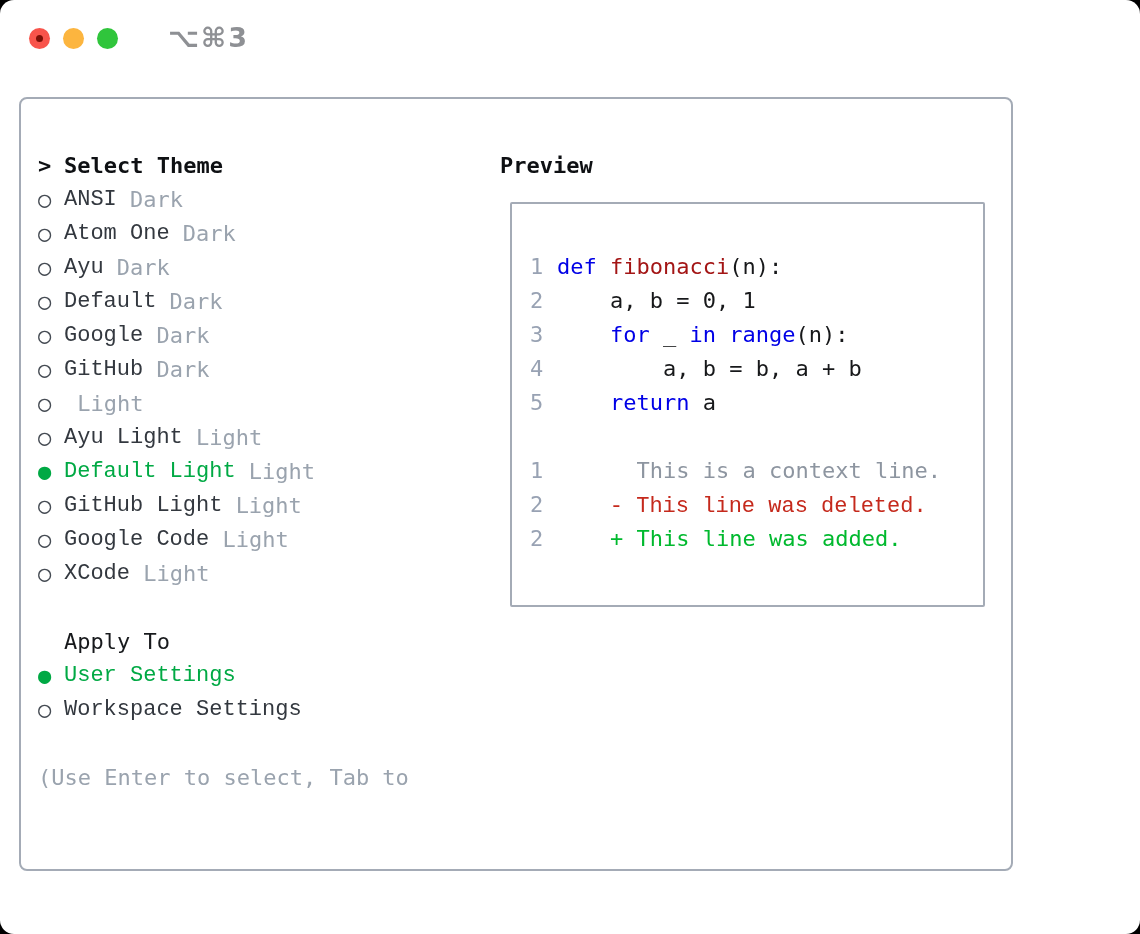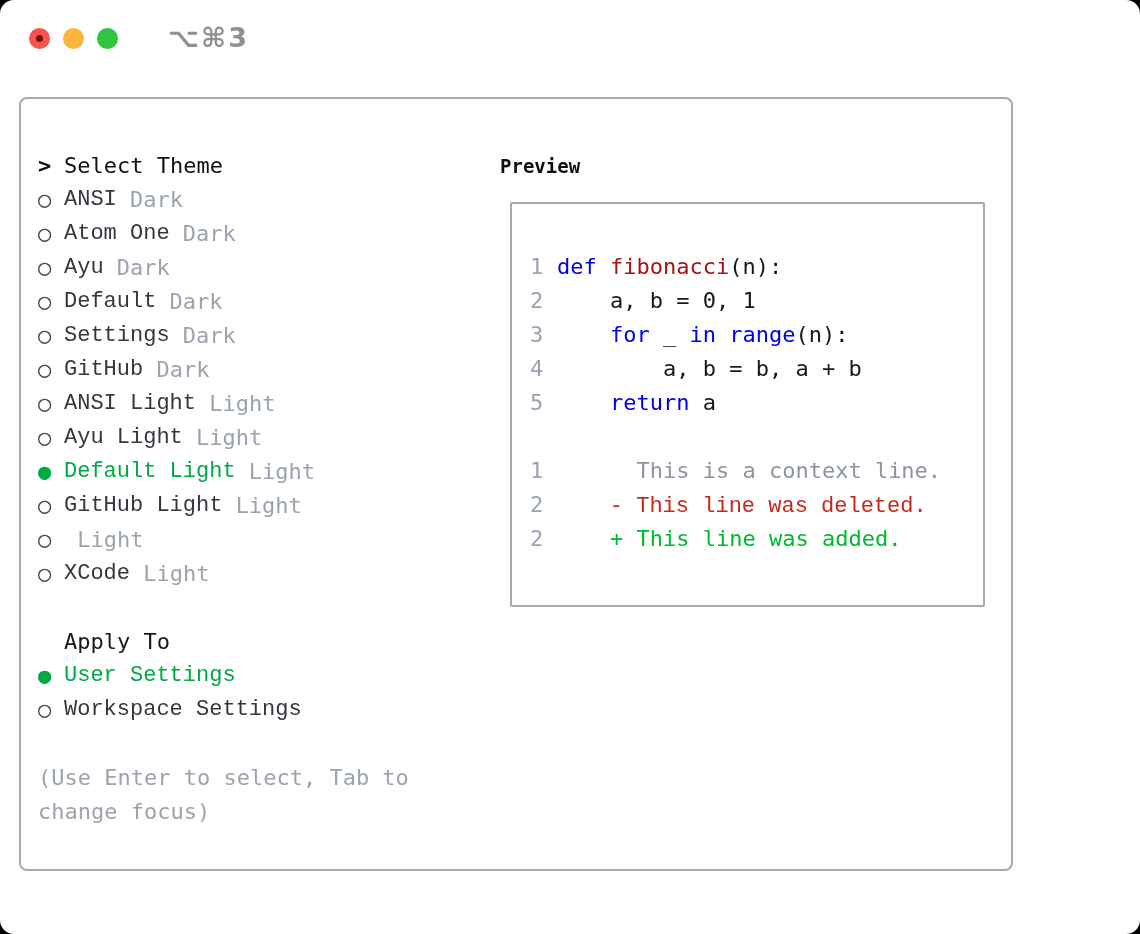--- a/index.html
+++ b/index.html
@@ -26,31 +26,31 @@
   .shortcut{position:absolute;left:168px;top:22px;font-family:"DejaVu Sans",sans-serif;
     font-size:27px;font-weight:bold;color:var(--shortcut-gray);letter-spacing:2px;}
   
   .panel{position:absolute;left:19px;top:97px;width:994px;height:774px;
     border:2px solid var(--panel-border);border-radius:8px;background:var(--window-bg);}
   .row{height:34px;line-height:34px;font-size:22px;white-space:pre;display:flex;}
   
   .left-col{position:absolute;left:17px;top:50px;}
   .marker{display:inline-block;width:26px;flex:0 0 26px;}
   .prompt{color:var(--heading-black);font-weight:bold;}
-  .title{color:var(--heading-black);font-weight:normal;}
+  .title{color:var(--heading-black);font-weight:bold;}
   .radio{color:#464c54;}
   .item .name{color:var(--text-dark);font-family:Liberation Mono, monospace;}
   .item .tag{color:var(--muted-gray);margin-left:13.2px;}
   .item.selected .name{color:var(--accent-green);text-align:right;}
   .item.selected .radio{color:var(--accent-green);}
   .subheader .name{color:#17191c;}
   .hint{color:var(--muted-gray);}
   
   .preview-title{position:absolute;left:479px;top:50px;height:34px;line-height:34px;
-    font-size:19px;font-weight:bold;color:var(--heading-black);}
+    font-size:22px;font-weight:bold;color:var(--heading-black);}
   .preview-box{position:absolute;left:489px;top:103px;width:475px;height:405px;
     border:2px solid var(--panel-border);border-radius:2px;background:var(--window-bg);
     padding:46px 0 0 18px;overflow:hidden;}
   .crow{height:34px;line-height:34px;font-size:22px;display:flex;white-space:pre;}
   .lnum{display:inline-block;width:27px;flex:0 0 27px;color:var(--gutter-gray);}
   .ltoks{white-space:pre;}
   .tok-plain{color:#17181a;}
   .tok-kw{color:var(--keyword-blue);}
   .tok-fn{color:var(--function-red);}
   .tok-context{color:var(--context-gray);}
@@ -76,42 +76,41 @@
     <div class="left-col">
       <div class="row header">
         <span class="marker prompt">&gt;</span>
         <span class="title">Select Theme</span>
       </div>
       <div id="theme-list">
           <div class="row item"><span class="marker radio">○</span><span class="name">ANSI</span><span class="tag">Dark</span></div>
           <div class="row item"><span class="marker radio">○</span><span class="name">Atom One</span><span class="tag">Dark</span></div>
           <div class="row item"><span class="marker radio">○</span><span class="name">Ayu</span><span class="tag">Dark</span></div>
           <div class="row item"><span class="marker radio">○</span><span class="name">Default</span><span class="tag">Dark</span></div>
-          <div class="row item"><span class="marker radio">○</span><span class="name">Settings</span><span class="tag">Dark</span></div>
+          <div class="row item"><span class="marker radio">○</span><span class="name">Google</span><span class="tag">Dark</span></div>
           <div class="row item"><span class="marker radio">○</span><span class="name">GitHub</span><span class="tag">Dark</span></div>
-          <div class="row item"><span class="marker radio">○</span><span class="name">ANSI Light</span><span class="tag">Light</span></div>
+          <div class="row item"><span class="marker radio">○</span><span class="tag">Light</span></div>
           <div class="row item"><span class="marker radio">○</span><span class="name">Ayu Light</span><span class="tag">Light</span></div>
           <div class="row item selected"><span class="marker radio">●</span><span class="name">Default Light</span><span class="tag">Light</span></div>
           <div class="row item"><span class="marker radio">○</span><span class="name">GitHub Light</span><span class="tag">Light</span></div>
-          <div class="row item"><span class="marker radio">○</span><span class="tag">Light</span></div>
+          <div class="row item"><span class="marker radio">○</span><span class="name">Google Code</span><span class="tag">Light</span></div>
           <div class="row item"><span class="marker radio">○</span><span class="name">XCode</span><span class="tag">Light</span></div>
         </div>
       <div class="row spacer"></div>
       <div class="row subheader">
         <span class="marker"></span>
         <span class="name">Apply To</span>
       </div>
       <div id="apply-to-list">
           <div class="row item selected"><span class="marker radio">●</span><span class="name">User Settings</span></div>
           <div class="row item"><span class="marker radio">○</span><span class="name">Workspace Settings</span></div>
         </div>
       <div class="row spacer"></div>
       <div id="hint-block">
           <div class="row hint">(Use Enter to select, Tab to</div>
-          <div class="row hint">change focus)</div>
         </div>
     </div>
 
     <div class="preview-title">Preview</div>
 
     <div class="preview-box">
       <div id="code-lines">
           <div class="crow"><span class="lnum">1</span><span class="ltoks"><span class="tok-kw">def</span><span class="tok-plain"> </span><span class="tok-fn">fibonacci</span><span class="tok-plain">(n):</span></span></div>
           <div class="crow"><span class="lnum">2</span><span class="ltoks"><span class="tok-plain">    a, b = 0, 1</span></span></div>
           <div class="crow"><span class="lnum">3</span><span class="ltoks"><span class="tok-plain">    </span><span class="tok-kw">for</span><span class="tok-plain"> _ </span><span class="tok-kw">in</span><span class="tok-plain"> </span><span class="tok-kw">range</span><span class="tok-plain">(n):</span></span></div>

